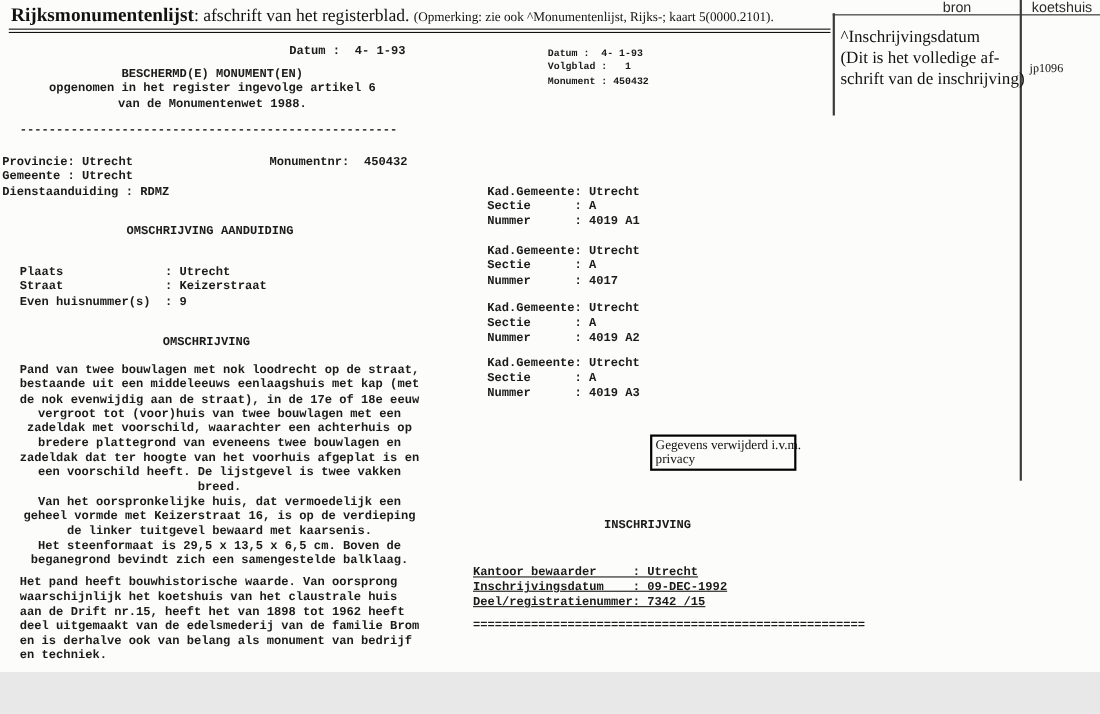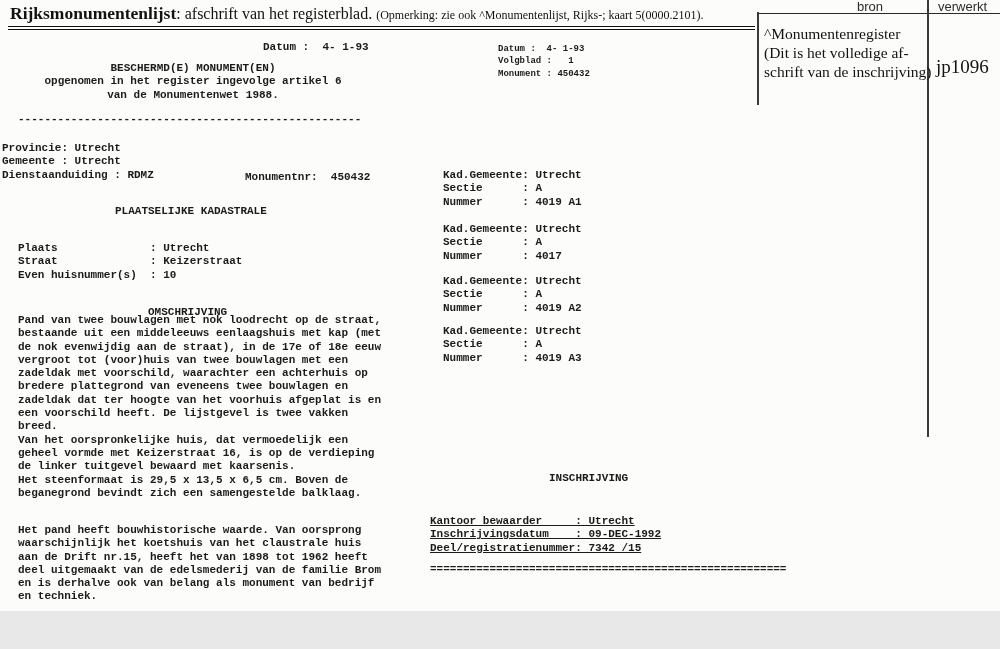--- a/index.html
+++ b/index.html
@@ -20,60 +20,60 @@
   .masthead{left:10px;top:3px;width:745px;}
   .title-main{font-size:17.5px;font-weight:700;}
   .title-rest{font-size:16px;}
   .title-note{font-size:12px;}
   .rule-double{left:8px;top:26px;width:747px;height:2px;
     border-top:1.4px solid #111;border-bottom:1.2px solid #111;}
   .stamp-hline{left:757px;top:13px;width:243px;height:0;border-top:1.6px solid #2a2a2a;}
   .vline{width:1.6px;background:#3a3a3a;}
   .stamp-label{top:1px;font-size:13px;color:#2b2b2b;line-height:12px;}
   .stamp-bron{left:764px;top:24px;font-size:15.5px;line-height:19px;}
-  .stamp-verwerkt{left:936px;top:56px;font-size:19px;}
+  .stamp-verwerkt{left:936px;top:56px;font-size:11px;}
   .center{text-align:center;}
   .privacy-box{
     left:591px;top:395px;width:123px;border:2.2px solid #000;
     padding:1px 3px 2px 3px;font-size:12px;line-height:13px;background:#fcfcfb;
   }
 </style>
 </head>
 <body>
 
 <div class="page">
 
   <div class="abs masthead serif"><span class="title-main">Rijksmonumentenlijst</span><span class="title-rest">: afschrift van het registerblad.</span> <span class="title-note">(Opmerking: zie ook ^Monumentenlijst, Rijks-; kaart 5(0000.2101).</span></div>
   <div class="abs rule-double"></div>
 
   <div class="abs stamp-hline"></div>
   <div class="abs vline" style="left:757px;top:12px;height:93px;"></div>
   <div class="abs vline" style="left:927px;top:0px;height:437px;"></div>
   <div class="abs stamp-label center" style="left:785px;width:170px;">bron</div>
-  <div class="abs stamp-label" style="left:938px;">verwerkt</div>
-  <div class="abs stamp-bron serif pre">^Monumentenregister
+  <div class="abs stamp-label" style="left:938px;">koetshuis</div>
+  <div class="abs stamp-bron serif pre">^Inschrijvingsdatum
 (Dit is het volledige af-
 schrift van de inschrijving)</div>
   <div class="abs stamp-verwerkt serif">jp1096</div>
 
   <div class="abs mono" style="left:263px;top:41px;">Datum :  4- 1-93</div>
   <div class="abs mono center" style="left:43px;top:62px;width:300px;">BESCHERMD(E) MONUMENT(EN)
 opgenomen in het register ingevolge artikel 6
 van de Monumentenwet 1988.</div>
   <div class="abs mono" style="left:18px;top:113px;">----------------------------------------------------</div>
   <div class="abs mono" style="left:2px;top:142px;">Provincie: Utrecht
 Gemeente : Utrecht
 Dienstaanduiding : RDMZ</div>
-  <div class="abs mono" style="left:245px;top:142px;margin-top:29px;">Monumentnr:  450432</div>
-  <div class="abs mono" style="left:115px;top:205px;">PLAATSELIJKE KADASTRALE</div>
+  <div class="abs mono" style="left:245px;top:142px;">Monumentnr:  450432</div>
+  <div class="abs mono" style="left:115px;top:205px;">OMSCHRIJVING AANDUIDING</div>
   <div class="abs mono" style="left:18px;top:242px;">Plaats              : Utrecht
 Straat              : Keizerstraat
-Even huisnummer(s)  : 10</div>
+Even huisnummer(s)  : 9</div>
   <div class="abs mono" style="left:148px;top:306px;">OMSCHRIJVING</div>
-  <div class="abs mono" style="left:18px;top:314px;">Pand van twee bouwlagen met nok loodrecht op de straat,
+  <div class="abs mono" style="left:18px;top:331px;text-align:center;">Pand van twee bouwlagen met nok loodrecht op de straat,
 bestaande uit een middeleeuws eenlaagshuis met kap (met
 de nok evenwijdig aan de straat), in de 17e of 18e eeuw
 vergroot tot (voor)huis van twee bouwlagen met een
 zadeldak met voorschild, waarachter een achterhuis op
 bredere plattegrond van eveneens twee bouwlagen en
 zadeldak dat ter hoogte van het voorhuis afgeplat is en
 een voorschild heeft. De lijstgevel is twee vakken
 breed.
 Van het oorspronkelijke huis, dat vermoedelijk een
 geheel vormde met Keizerstraat 16, is op de verdieping
@@ -97,20 +97,22 @@
   <div class="abs mono" style="left:443px;top:223px;">Kad.Gemeente: Utrecht
 Sectie      : A
 Nummer      : 4017</div>
   <div class="abs mono" style="left:443px;top:275px;">Kad.Gemeente: Utrecht
 Sectie      : A
 Nummer      : 4019 A2</div>
   <div class="abs mono" style="left:443px;top:325px;">Kad.Gemeente: Utrecht
 Sectie      : A
 Nummer      : 4019 A3</div>
 
+  <div class="abs privacy-box serif pre">Gegevens verwijderd i.v.m.
+privacy</div>
 
   <div class="abs mono" style="left:549px;top:472px;">INSCHRIJVING</div>
   <div class="abs mono" style="left:430px;top:515px;text-decoration:underline;">Kantoor bewaarder     : Utrecht
 Inschrijvingsdatum    : 09-DEC-1992
 Deel/registratienummer: 7342 /15</div>
   <div class="abs mono" style="left:430px;top:563px;">======================================================</div>
 
 </div>
 
 </body></html>

